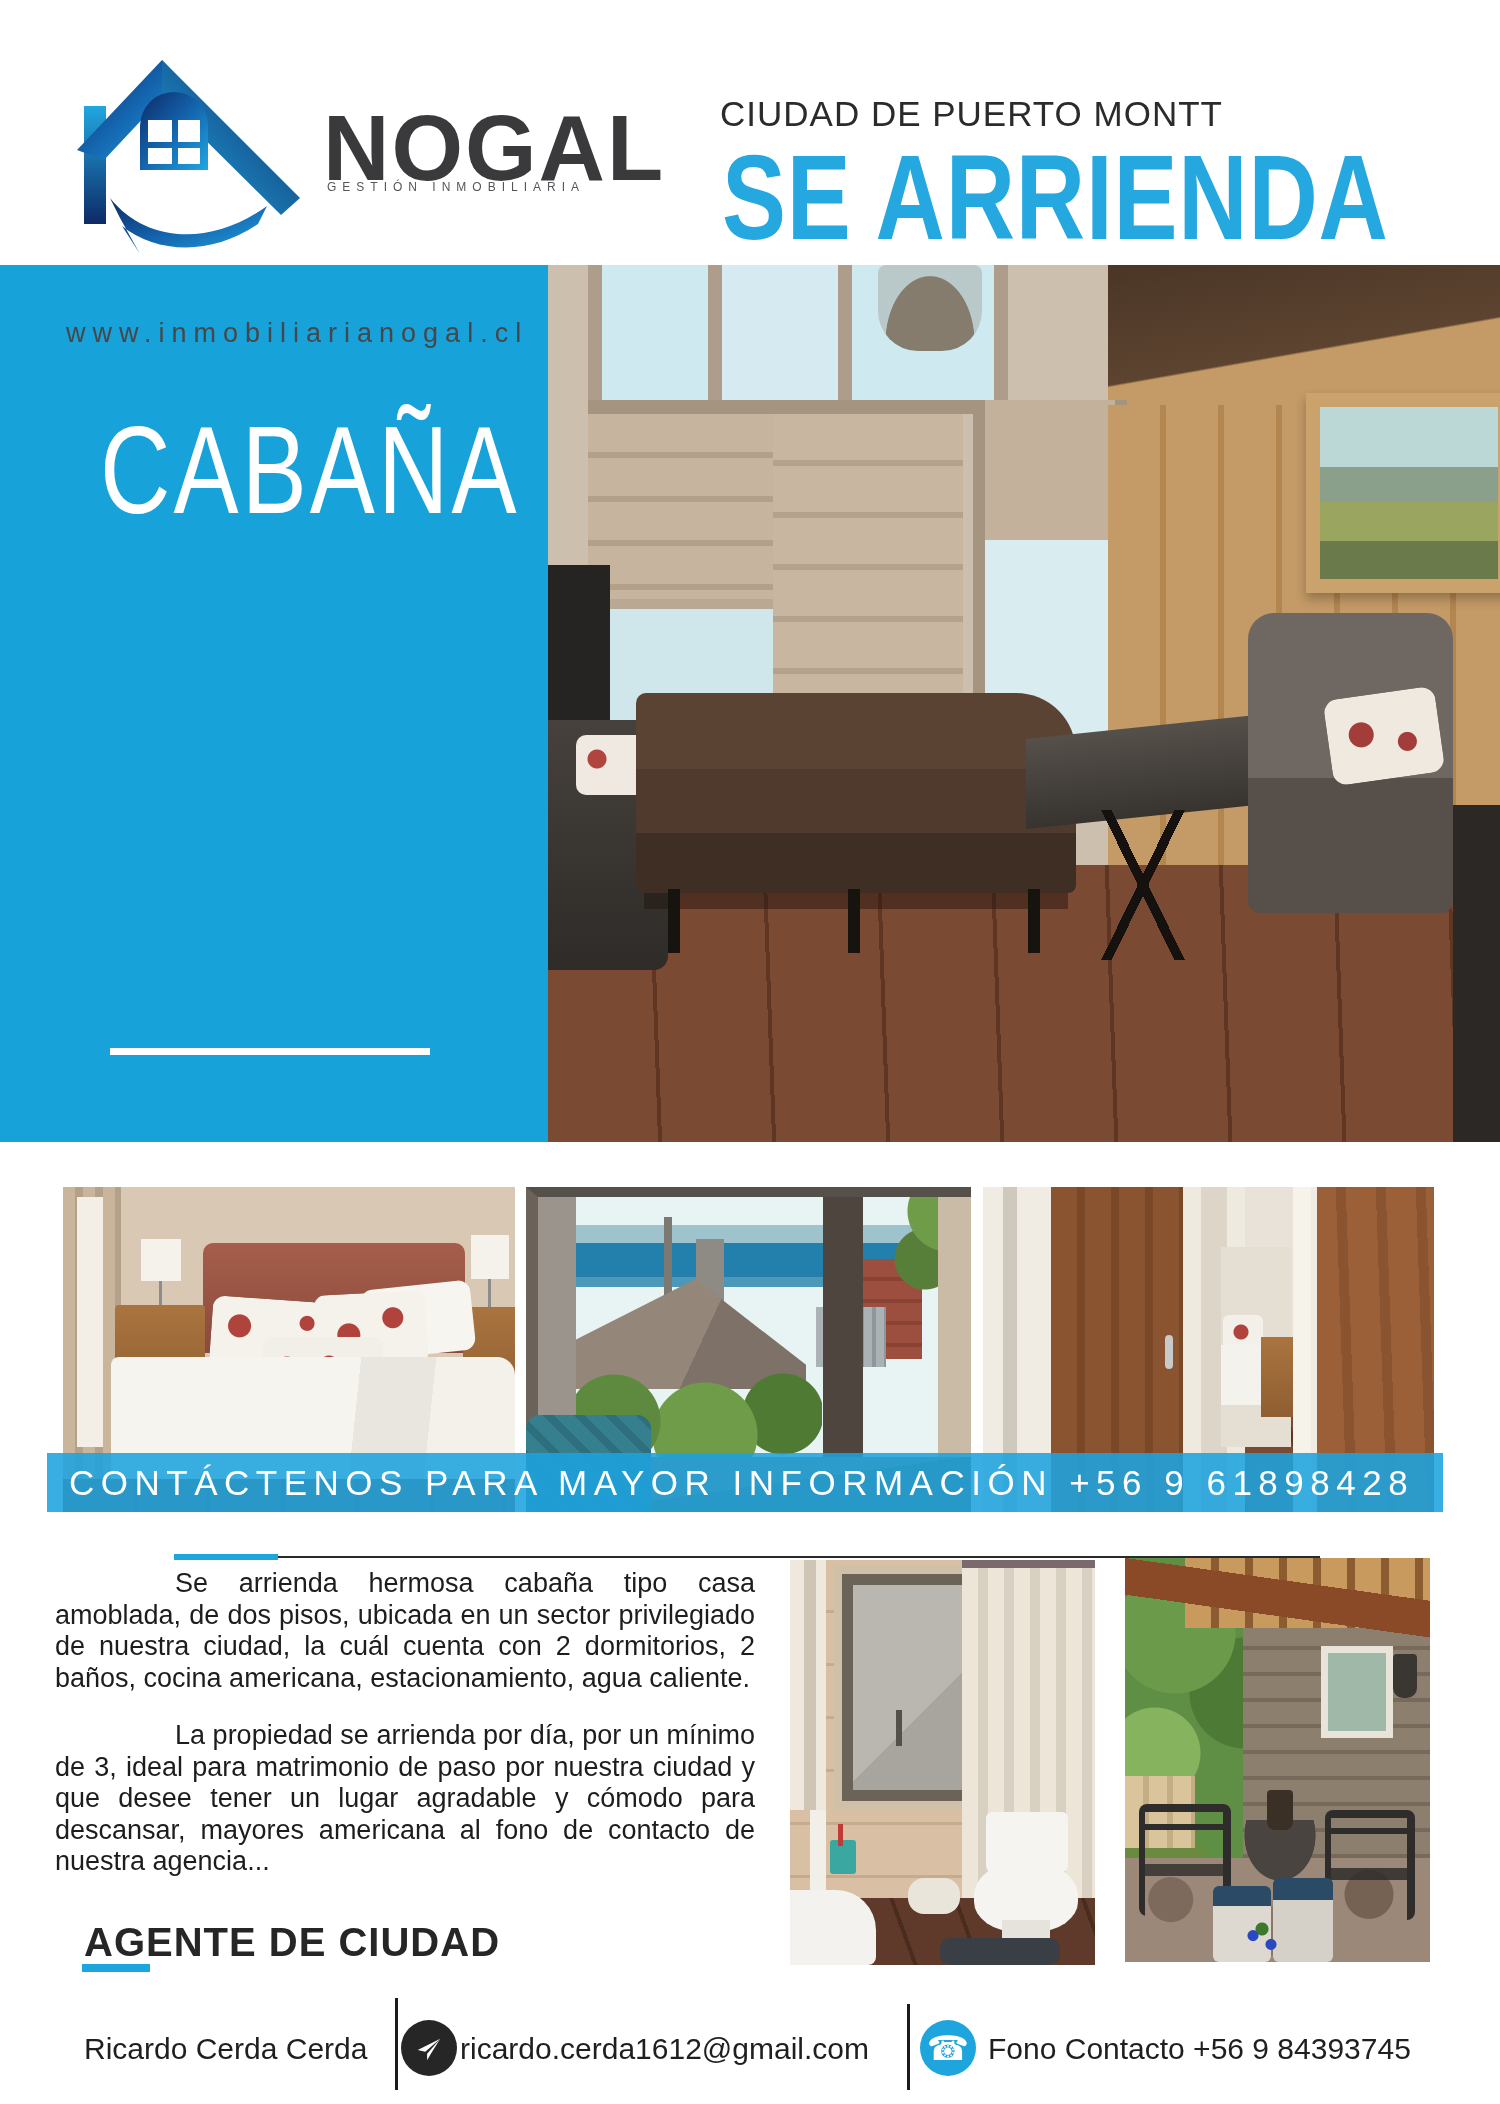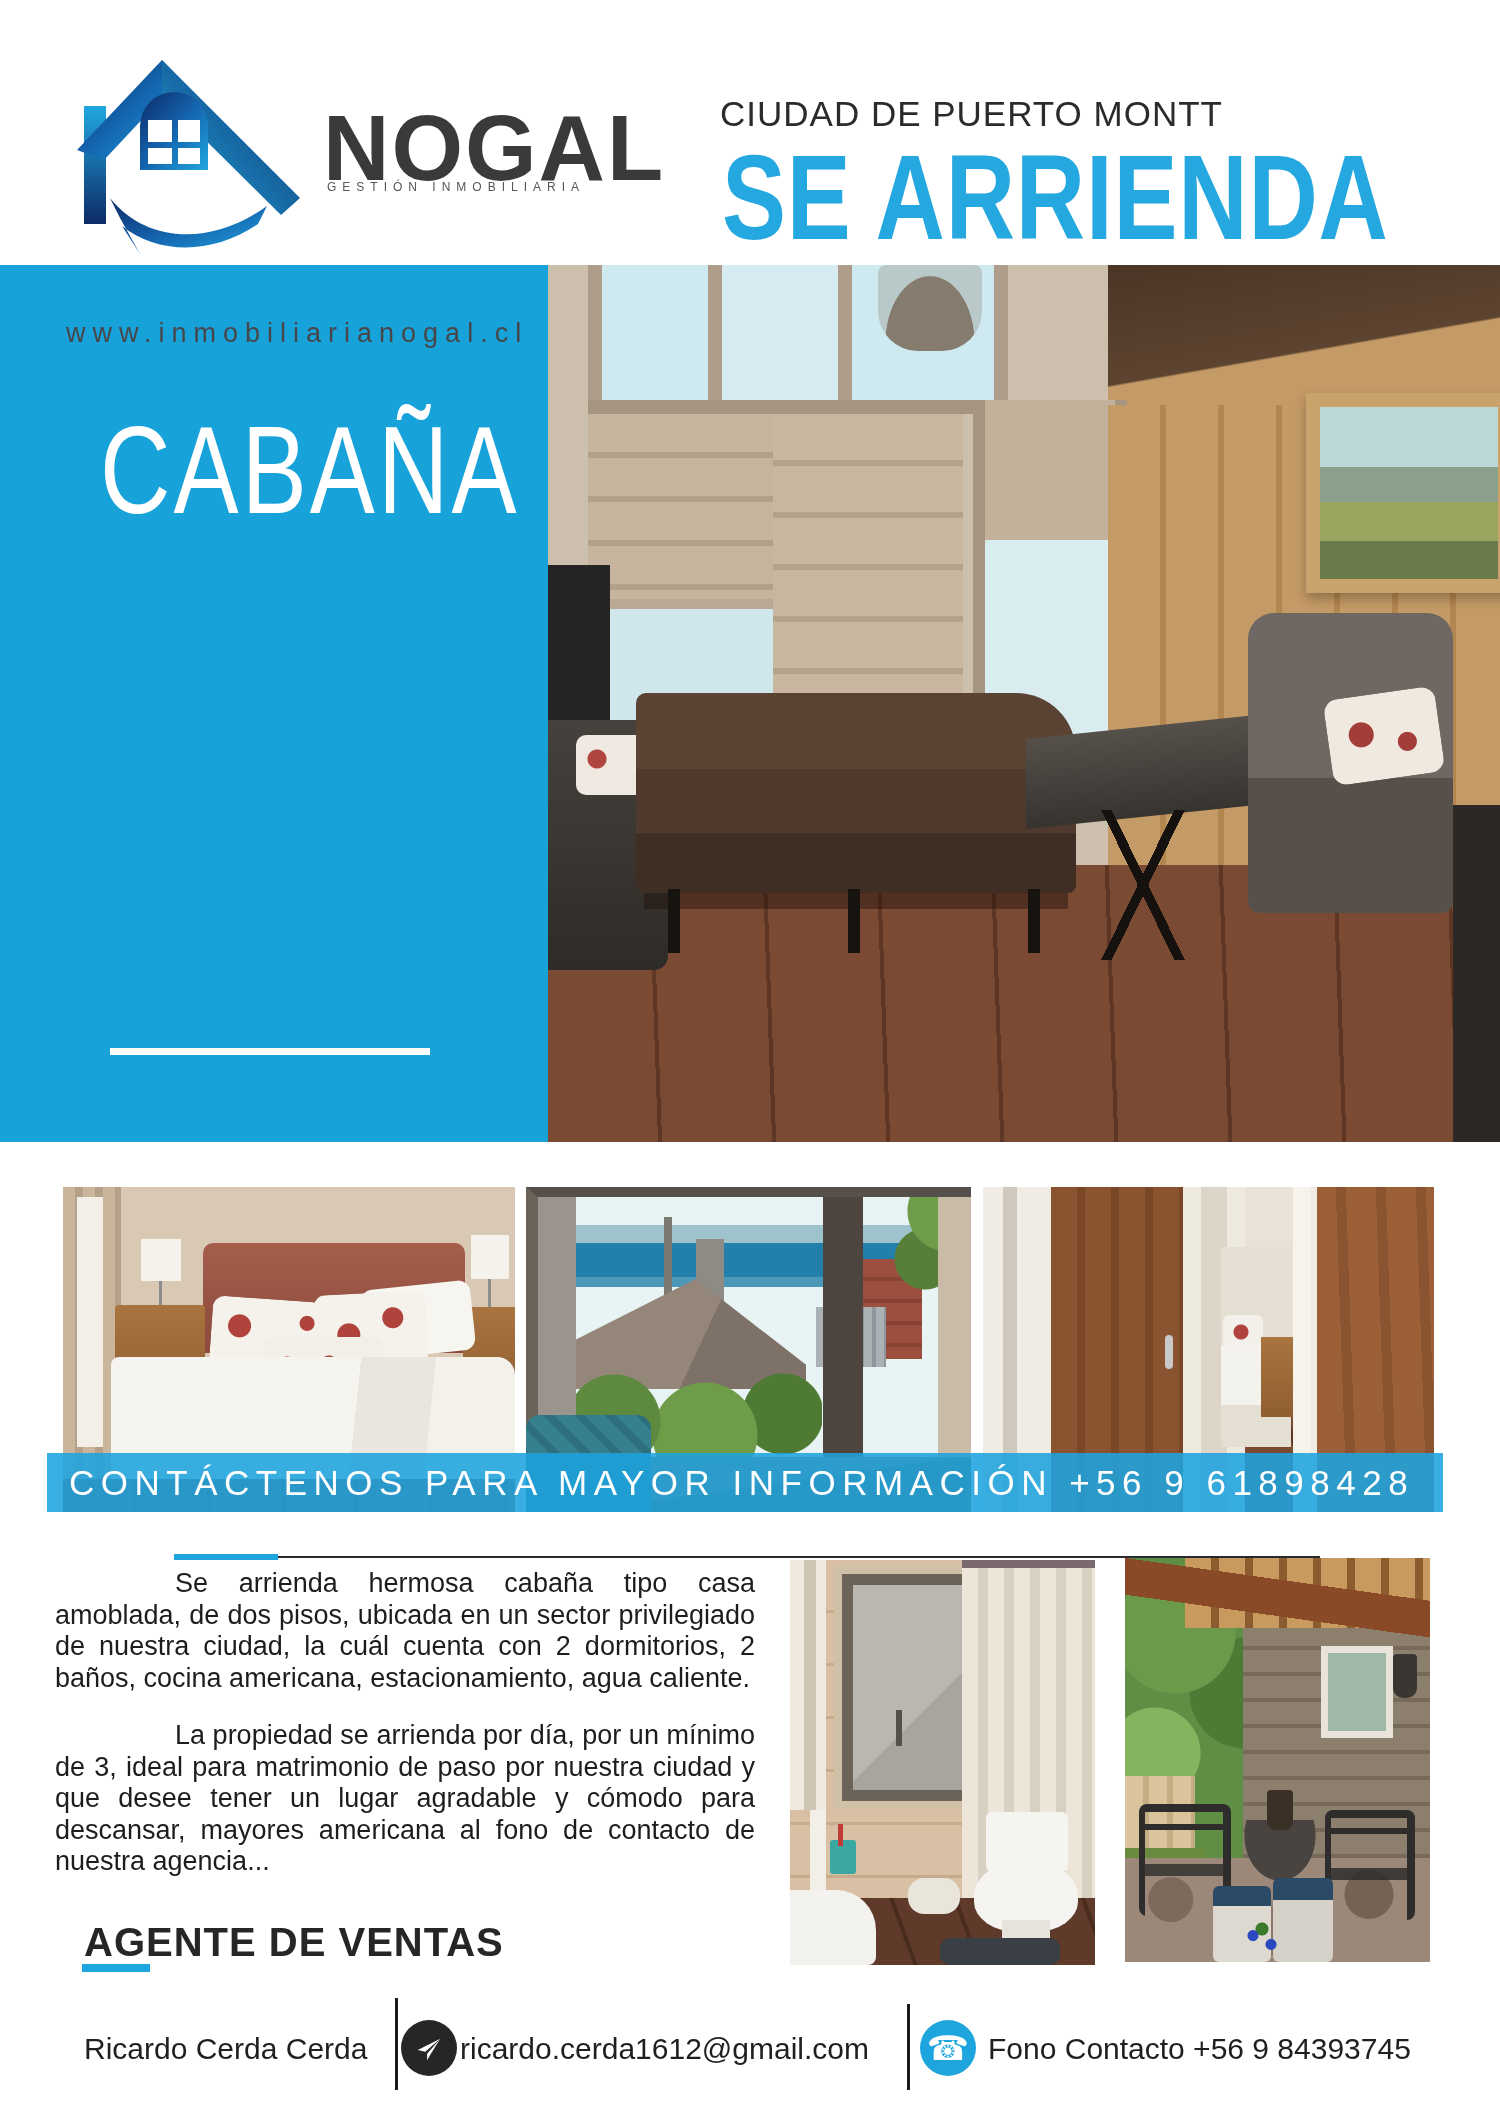--- a/index.html
+++ b/index.html
@@ -287,21 +287,21 @@
          background:linear-gradient(180deg,#2f2d2b 0 8px,transparent 8px 18px,#2f2d2b 18px 24px,transparent 24px 58px,rgba(47,45,43,0.85) 58px 70px,transparent 70px),
          linear-gradient(90deg,#2f2d2b 0 6px,transparent 6px 82px,#2f2d2b 82px 88px);border-radius:8px;"></div>
     <div class="ph" style="left:88px;top:328px;width:58px;height:76px;
          background:linear-gradient(180deg,#2a4a66 0 20px,#ddd8d0 20px);border-radius:6px;"></div>
     <div class="ph" style="left:148px;top:320px;width:60px;height:84px;
          background:linear-gradient(180deg,#2a4a66 0 22px,#d6d1c8 22px);border-radius:6px;"></div>
     <div class="ph" style="left:110px;top:360px;width:60px;height:44px;
          background:radial-gradient(circle at 30% 40%,#2a48c0 0 5px,transparent 6px),radial-gradient(circle at 60% 60%,#2a48c0 0 5px,transparent 6px),radial-gradient(circle at 45% 25%,#3a7a2a 0 6px,transparent 7px);"></div>
   </div>
 
-  <div class="abs" id="agent-heading">AGENTE DE VENTAS</div>
+  <div class="abs" id="agent-heading">AGENTE DE CIUDAD</div>
   <div class="abs" id="agent-underline"></div>
 
   <div class="abs foot-text" id="agent-name">Ricardo Cerda Cerda</div>
   <div class="abs" id="foot-div1"></div>
   <div class="abs" id="send-badge">
     <svg width="30" height="30" viewBox="0 0 32 32">
       <polygon points="4,18 28,6 14,22 14,29 18,22 28,6" fill="#ffffff"></polygon>
       <polygon points="4,18 28,6 12,20" fill="#ffffff"></polygon>
     </svg>
   </div>

